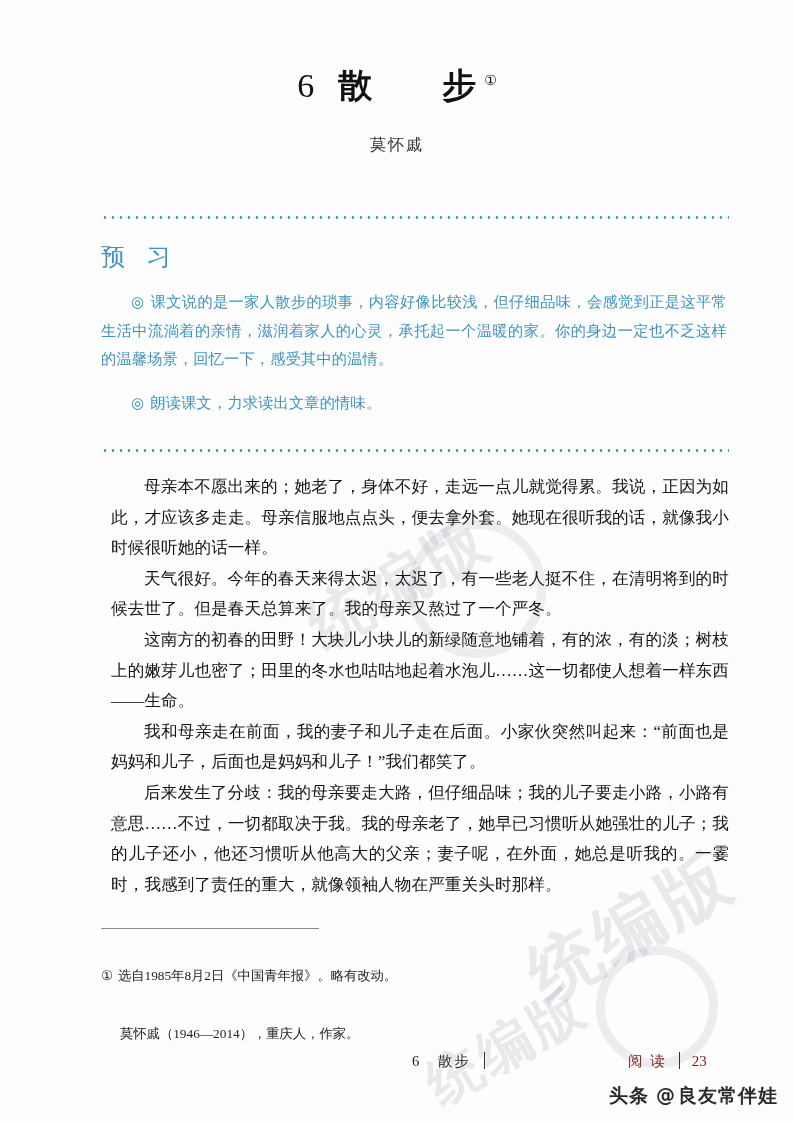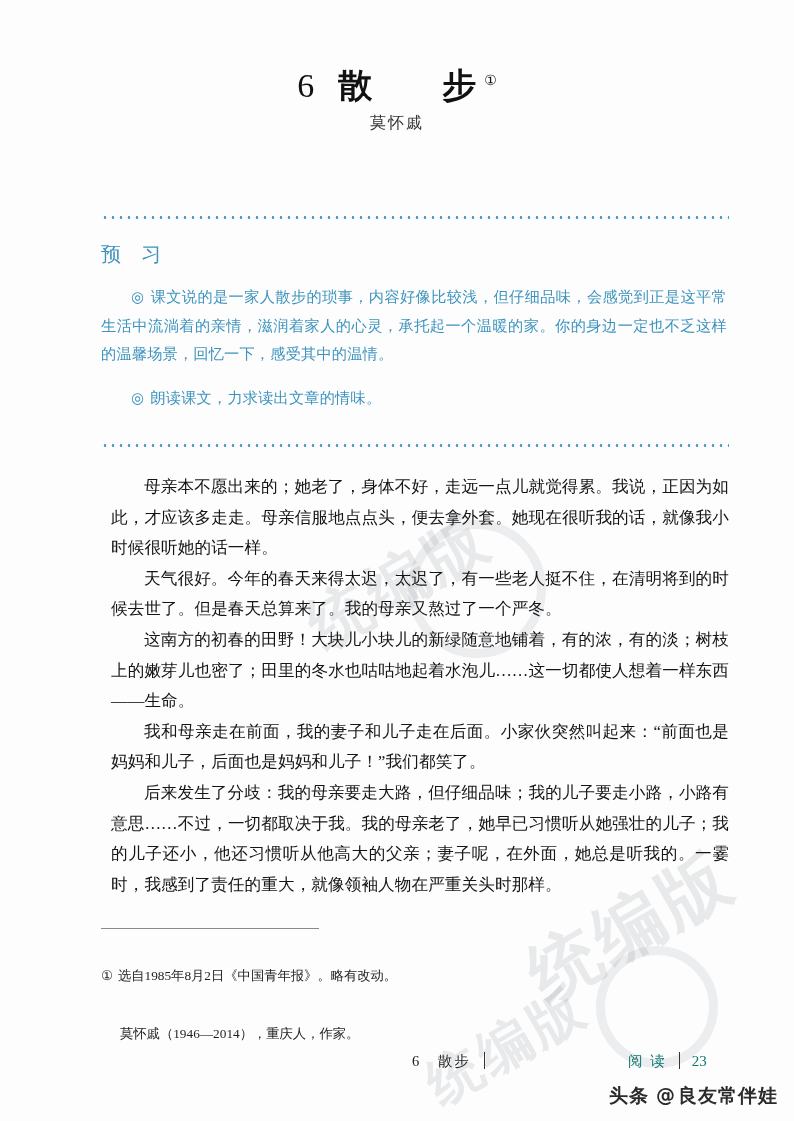--- a/index.html
+++ b/index.html
@@ -72,21 +72,21 @@
   .doc-title .num { margin-right: 22px; font-weight: 500; }
   .doc-title .t1 { letter-spacing: 18px; }
   .doc-title .fn-mark {
     font-size: 14px;
     vertical-align: super;
     font-weight: 400;
     letter-spacing: 0;
     margin-left: -10px;
   }
   .doc-author {
-    margin-top: 6px;
+    margin-top: 28px;
     font-size: 16px;
     color: #333;
     letter-spacing: 2px;
     font-family: "Liberation Serif", "DejaVu Serif", serif;
   }
 
   
   .preview {
     position: absolute;
     left: 101px;
@@ -100,21 +100,21 @@
     background-image: radial-gradient(circle, #4f9fc4 0px, #4f9fc4 1.1px, rgba(0,0,0,0) 1.6px);
     background-size: 8px 3px;
     background-repeat: repeat-x;
     background-position: left center;
   }
   .preview-inner {
     padding: 22px 2px 16px 0;
   }
   .preview-head {
     font-family: "DejaVu Sans", "Liberation Sans", sans-serif;
-    font-size: 20px;
+    font-size: 24px;
     color: #3c93bd;
     letter-spacing: 7px;
     margin-bottom: 10px;
     font-weight: 400;
   }
   .preview-item {
     font-family: "DejaVu Sans", "Liberation Sans", sans-serif;
     font-size: 15.2px;
     line-height: 28.5px;
     color: #3c93bd;
@@ -196,21 +196,21 @@
     height: 17px;
     background: #333;
     vertical-align: -3px;
     margin-left: 13px;
   }
   .pf-right {
     position: absolute;
     left: 628px;
     top: 0;
     font-size: 14.5px;
-    color: #0f766e;
+    color: #7f1d1d;
     letter-spacing: 2px;
     white-space: nowrap;
   }
   .pf-right .rule {
     display: inline-block;
     width: 1px;
     height: 17px;
     background: #333;
     vertical-align: -3px;
     margin: 0 12px;

